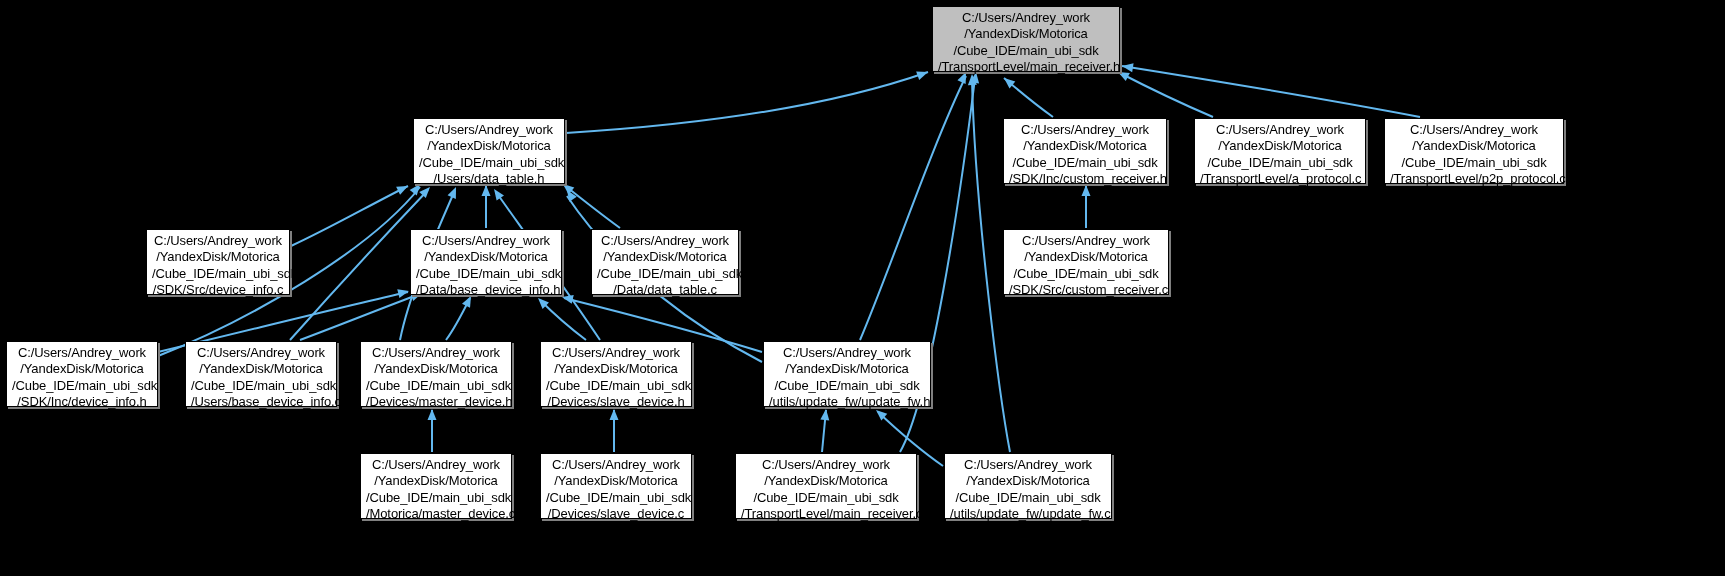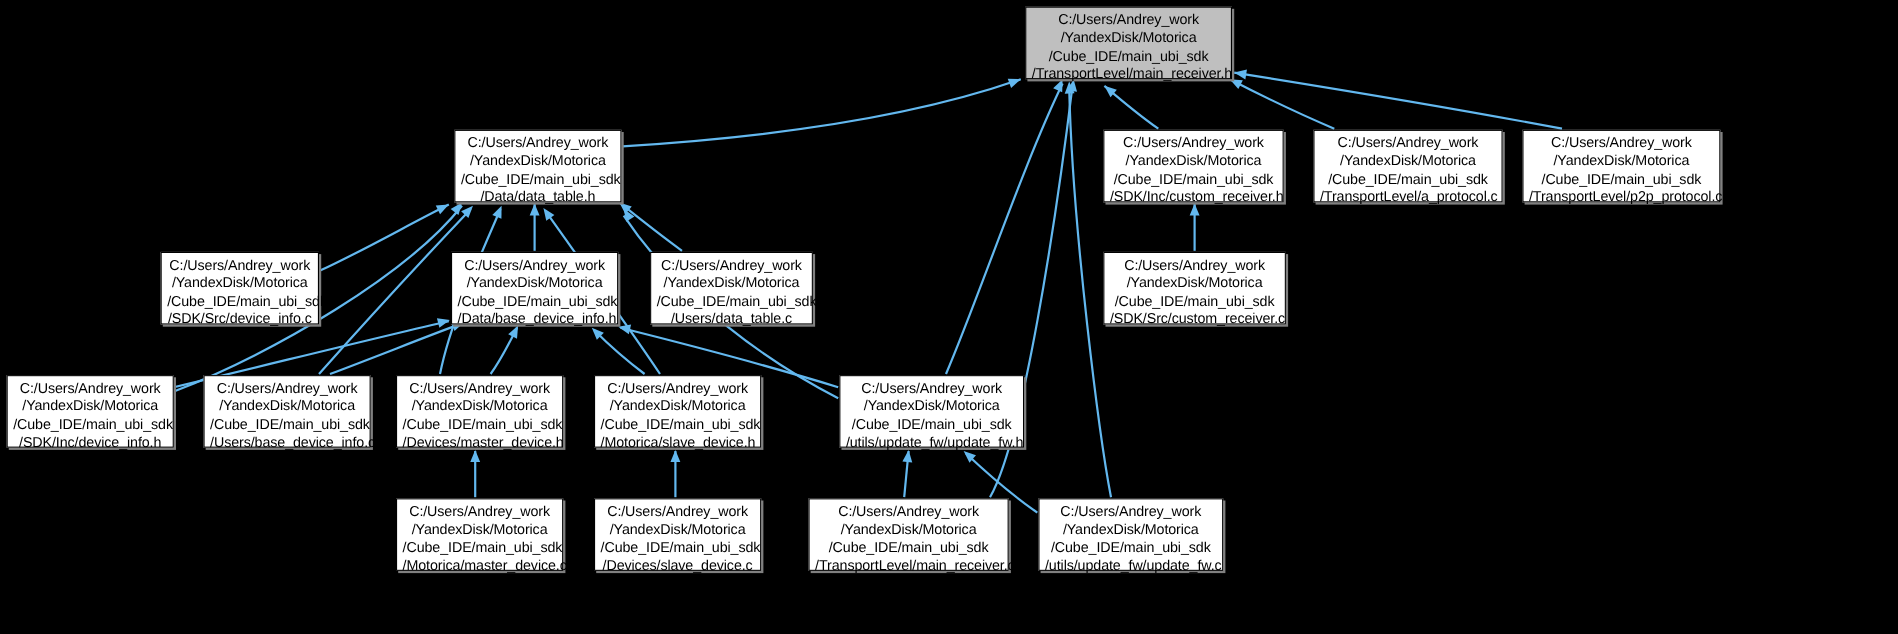--- a/index.html
+++ b/index.html
@@ -150,30 +150,30 @@
       <g>
         <path d="M 1010,452 C 1000,400 975,210 972,80" fill="none" stroke="#63b8ef" stroke-width="2"></path>
         <polygon points="0,0 -11,4.5 -11,-4.5" fill="#63b8ef" transform="translate(972,74) rotate(-92)"></polygon>
       </g>
       <g>
         <path d="M 943,466 C 920,450 895,428 878,412" fill="none" stroke="#63b8ef" stroke-width="2"></path>
         <polygon points="0,0 -11,4.5 -11,-4.5" fill="#63b8ef" transform="translate(876,410) rotate(-139)"></polygon>
       </g>
     </svg>
 <div class="node root" title="C:/Users/Andrey_work/YandexDisk/Motorica/Cube_IDE/main_ubi_sdk/TransportLevel/main_receiver.h" style="left: 932px; top: 6px; width: 188px; height: 66px;"><span class="node-line">C:/Users/Andrey_work</span><span class="node-line">/YandexDisk/Motorica</span><span class="node-line">/Cube_IDE/main_ubi_sdk</span><span class="node-line">/TransportLevel/main_receiver.h</span></div>
-    <div class="node" title="C:/Users/Andrey_work/YandexDisk/Motorica/Cube_IDE/main_ubi_sdk/Data/data_table.h" style="left: 413px; top: 118px; width: 152px; height: 66px;"><span class="node-line">C:/Users/Andrey_work</span><span class="node-line">/YandexDisk/Motorica</span><span class="node-line">/Cube_IDE/main_ubi_sdk</span><span class="node-line">/Data/data_table.h</span></div>
+    <div class="node" title="C:/Users/Andrey_work/YandexDisk/Motorica/Cube_IDE/main_ubi_sdk/Data/data_table.h" style="left: 413px; top: 118px; width: 152px; height: 66px;"><span class="node-line">C:/Users/Andrey_work</span><span class="node-line">/YandexDisk/Motorica</span><span class="node-line">/Cube_IDE/main_ubi_sdk</span><span class="node-line">/Users/data_table.h</span></div>
     <div class="node" title="C:/Users/Andrey_work/YandexDisk/Motorica/Cube_IDE/main_ubi_sdk/SDK/Inc/custom_receiver.h" style="left: 1003px; top: 118px; width: 164px; height: 66px;"><span class="node-line">C:/Users/Andrey_work</span><span class="node-line">/YandexDisk/Motorica</span><span class="node-line">/Cube_IDE/main_ubi_sdk</span><span class="node-line">/SDK/Inc/custom_receiver.h</span></div>
     <div class="node" title="C:/Users/Andrey_work/YandexDisk/Motorica/Cube_IDE/main_ubi_sdk/TransportLevel/a_protocol.c" style="left: 1194px; top: 118px; width: 172px; height: 66px;"><span class="node-line">C:/Users/Andrey_work</span><span class="node-line">/YandexDisk/Motorica</span><span class="node-line">/Cube_IDE/main_ubi_sdk</span><span class="node-line">/TransportLevel/a_protocol.c</span></div>
     <div class="node" title="C:/Users/Andrey_work/YandexDisk/Motorica/Cube_IDE/main_ubi_sdk/TransportLevel/p2p_protocol.c" style="left: 1384px; top: 118px; width: 180px; height: 66px;"><span class="node-line">C:/Users/Andrey_work</span><span class="node-line">/YandexDisk/Motorica</span><span class="node-line">/Cube_IDE/main_ubi_sdk</span><span class="node-line">/TransportLevel/p2p_protocol.c</span></div>
     <div class="node" title="C:/Users/Andrey_work/YandexDisk/Motorica/Cube_IDE/main_ubi_sdk/SDK/Src/device_info.c" style="left: 146px; top: 229px; width: 144px; height: 66px;"><span class="node-line">C:/Users/Andrey_work</span><span class="node-line">/YandexDisk/Motorica</span><span class="node-line">/Cube_IDE/main_ubi_sdk</span><span class="node-line">/SDK/Src/device_info.c</span></div>
     <div class="node" title="C:/Users/Andrey_work/YandexDisk/Motorica/Cube_IDE/main_ubi_sdk/Data/base_device_info.h" style="left: 410px; top: 229px; width: 152px; height: 66px;"><span class="node-line">C:/Users/Andrey_work</span><span class="node-line">/YandexDisk/Motorica</span><span class="node-line">/Cube_IDE/main_ubi_sdk</span><span class="node-line">/Data/base_device_info.h</span></div>
-    <div class="node" title="C:/Users/Andrey_work/YandexDisk/Motorica/Cube_IDE/main_ubi_sdk/Data/data_table.c" style="left: 591px; top: 229px; width: 148px; height: 66px;"><span class="node-line">C:/Users/Andrey_work</span><span class="node-line">/YandexDisk/Motorica</span><span class="node-line">/Cube_IDE/main_ubi_sdk</span><span class="node-line">/Users/data_table.c</span></div>
+    <div class="node" title="C:/Users/Andrey_work/YandexDisk/Motorica/Cube_IDE/main_ubi_sdk/Data/data_table.c" style="left: 591px; top: 229px; width: 148px; height: 66px;"><span class="node-line">C:/Users/Andrey_work</span><span class="node-line">/YandexDisk/Motorica</span><span class="node-line">/Cube_IDE/main_ubi_sdk</span><span class="node-line">/Data/data_table.c</span></div>
     <div class="node" title="C:/Users/Andrey_work/YandexDisk/Motorica/Cube_IDE/main_ubi_sdk/SDK/Src/custom_receiver.c" style="left: 1003px; top: 229px; width: 166px; height: 66px;"><span class="node-line">C:/Users/Andrey_work</span><span class="node-line">/YandexDisk/Motorica</span><span class="node-line">/Cube_IDE/main_ubi_sdk</span><span class="node-line">/SDK/Src/custom_receiver.c</span></div>
     <div class="node" title="C:/Users/Andrey_work/YandexDisk/Motorica/Cube_IDE/main_ubi_sdk/SDK/Inc/device_info.h" style="left: 6px; top: 341px; width: 152px; height: 66px;"><span class="node-line">C:/Users/Andrey_work</span><span class="node-line">/YandexDisk/Motorica</span><span class="node-line">/Cube_IDE/main_ubi_sdk</span><span class="node-line">/SDK/Inc/device_info.h</span></div>
     <div class="node" title="C:/Users/Andrey_work/YandexDisk/Motorica/Cube_IDE/main_ubi_sdk/Data/base_device_info.c" style="left: 185px; top: 341px; width: 152px; height: 66px;"><span class="node-line">C:/Users/Andrey_work</span><span class="node-line">/YandexDisk/Motorica</span><span class="node-line">/Cube_IDE/main_ubi_sdk</span><span class="node-line">/Users/base_device_info.c</span></div>
     <div class="node" title="C:/Users/Andrey_work/YandexDisk/Motorica/Cube_IDE/main_ubi_sdk/Devices/master_device.h" style="left: 360px; top: 341px; width: 152px; height: 66px;"><span class="node-line">C:/Users/Andrey_work</span><span class="node-line">/YandexDisk/Motorica</span><span class="node-line">/Cube_IDE/main_ubi_sdk</span><span class="node-line">/Devices/master_device.h</span></div>
-    <div class="node" title="C:/Users/Andrey_work/YandexDisk/Motorica/Cube_IDE/main_ubi_sdk/Devices/slave_device.h" style="left: 540px; top: 341px; width: 152px; height: 66px;"><span class="node-line">C:/Users/Andrey_work</span><span class="node-line">/YandexDisk/Motorica</span><span class="node-line">/Cube_IDE/main_ubi_sdk</span><span class="node-line">/Motorica/slave_device.h</span></div>
+    <div class="node" title="C:/Users/Andrey_work/YandexDisk/Motorica/Cube_IDE/main_ubi_sdk/Devices/slave_device.h" style="left: 540px; top: 341px; width: 152px; height: 66px;"><span class="node-line">C:/Users/Andrey_work</span><span class="node-line">/YandexDisk/Motorica</span><span class="node-line">/Cube_IDE/main_ubi_sdk</span><span class="node-line">/Devices/slave_device.h</span></div>
     <div class="node" title="C:/Users/Andrey_work/YandexDisk/Motorica/Cube_IDE/main_ubi_sdk/utils/update_fw/update_fw.h" style="left: 763px; top: 341px; width: 168px; height: 66px;"><span class="node-line">C:/Users/Andrey_work</span><span class="node-line">/YandexDisk/Motorica</span><span class="node-line">/Cube_IDE/main_ubi_sdk</span><span class="node-line">/utils/update_fw/update_fw.h</span></div>
     <div class="node" title="C:/Users/Andrey_work/YandexDisk/Motorica/Cube_IDE/main_ubi_sdk/Devices/master_device.c" style="left: 360px; top: 453px; width: 152px; height: 66px;"><span class="node-line">C:/Users/Andrey_work</span><span class="node-line">/YandexDisk/Motorica</span><span class="node-line">/Cube_IDE/main_ubi_sdk</span><span class="node-line">/Motorica/master_device.c</span></div>
     <div class="node" title="C:/Users/Andrey_work/YandexDisk/Motorica/Cube_IDE/main_ubi_sdk/Devices/slave_device.c" style="left: 540px; top: 453px; width: 152px; height: 66px;"><span class="node-line">C:/Users/Andrey_work</span><span class="node-line">/YandexDisk/Motorica</span><span class="node-line">/Cube_IDE/main_ubi_sdk</span><span class="node-line">/Devices/slave_device.c</span></div>
     <div class="node" title="C:/Users/Andrey_work/YandexDisk/Motorica/Cube_IDE/main_ubi_sdk/TransportLevel/main_receiver.c" style="left: 735px; top: 453px; width: 182px; height: 66px;"><span class="node-line">C:/Users/Andrey_work</span><span class="node-line">/YandexDisk/Motorica</span><span class="node-line">/Cube_IDE/main_ubi_sdk</span><span class="node-line">/TransportLevel/main_receiver.c</span></div>
     <div class="node" title="C:/Users/Andrey_work/YandexDisk/Motorica/Cube_IDE/main_ubi_sdk/utils/update_fw/update_fw.c" style="left: 944px; top: 453px; width: 168px; height: 66px;"><span class="node-line">C:/Users/Andrey_work</span><span class="node-line">/YandexDisk/Motorica</span><span class="node-line">/Cube_IDE/main_ubi_sdk</span><span class="node-line">/utils/update_fw/update_fw.c</span></div>
   </div>
 
 </body></html>

